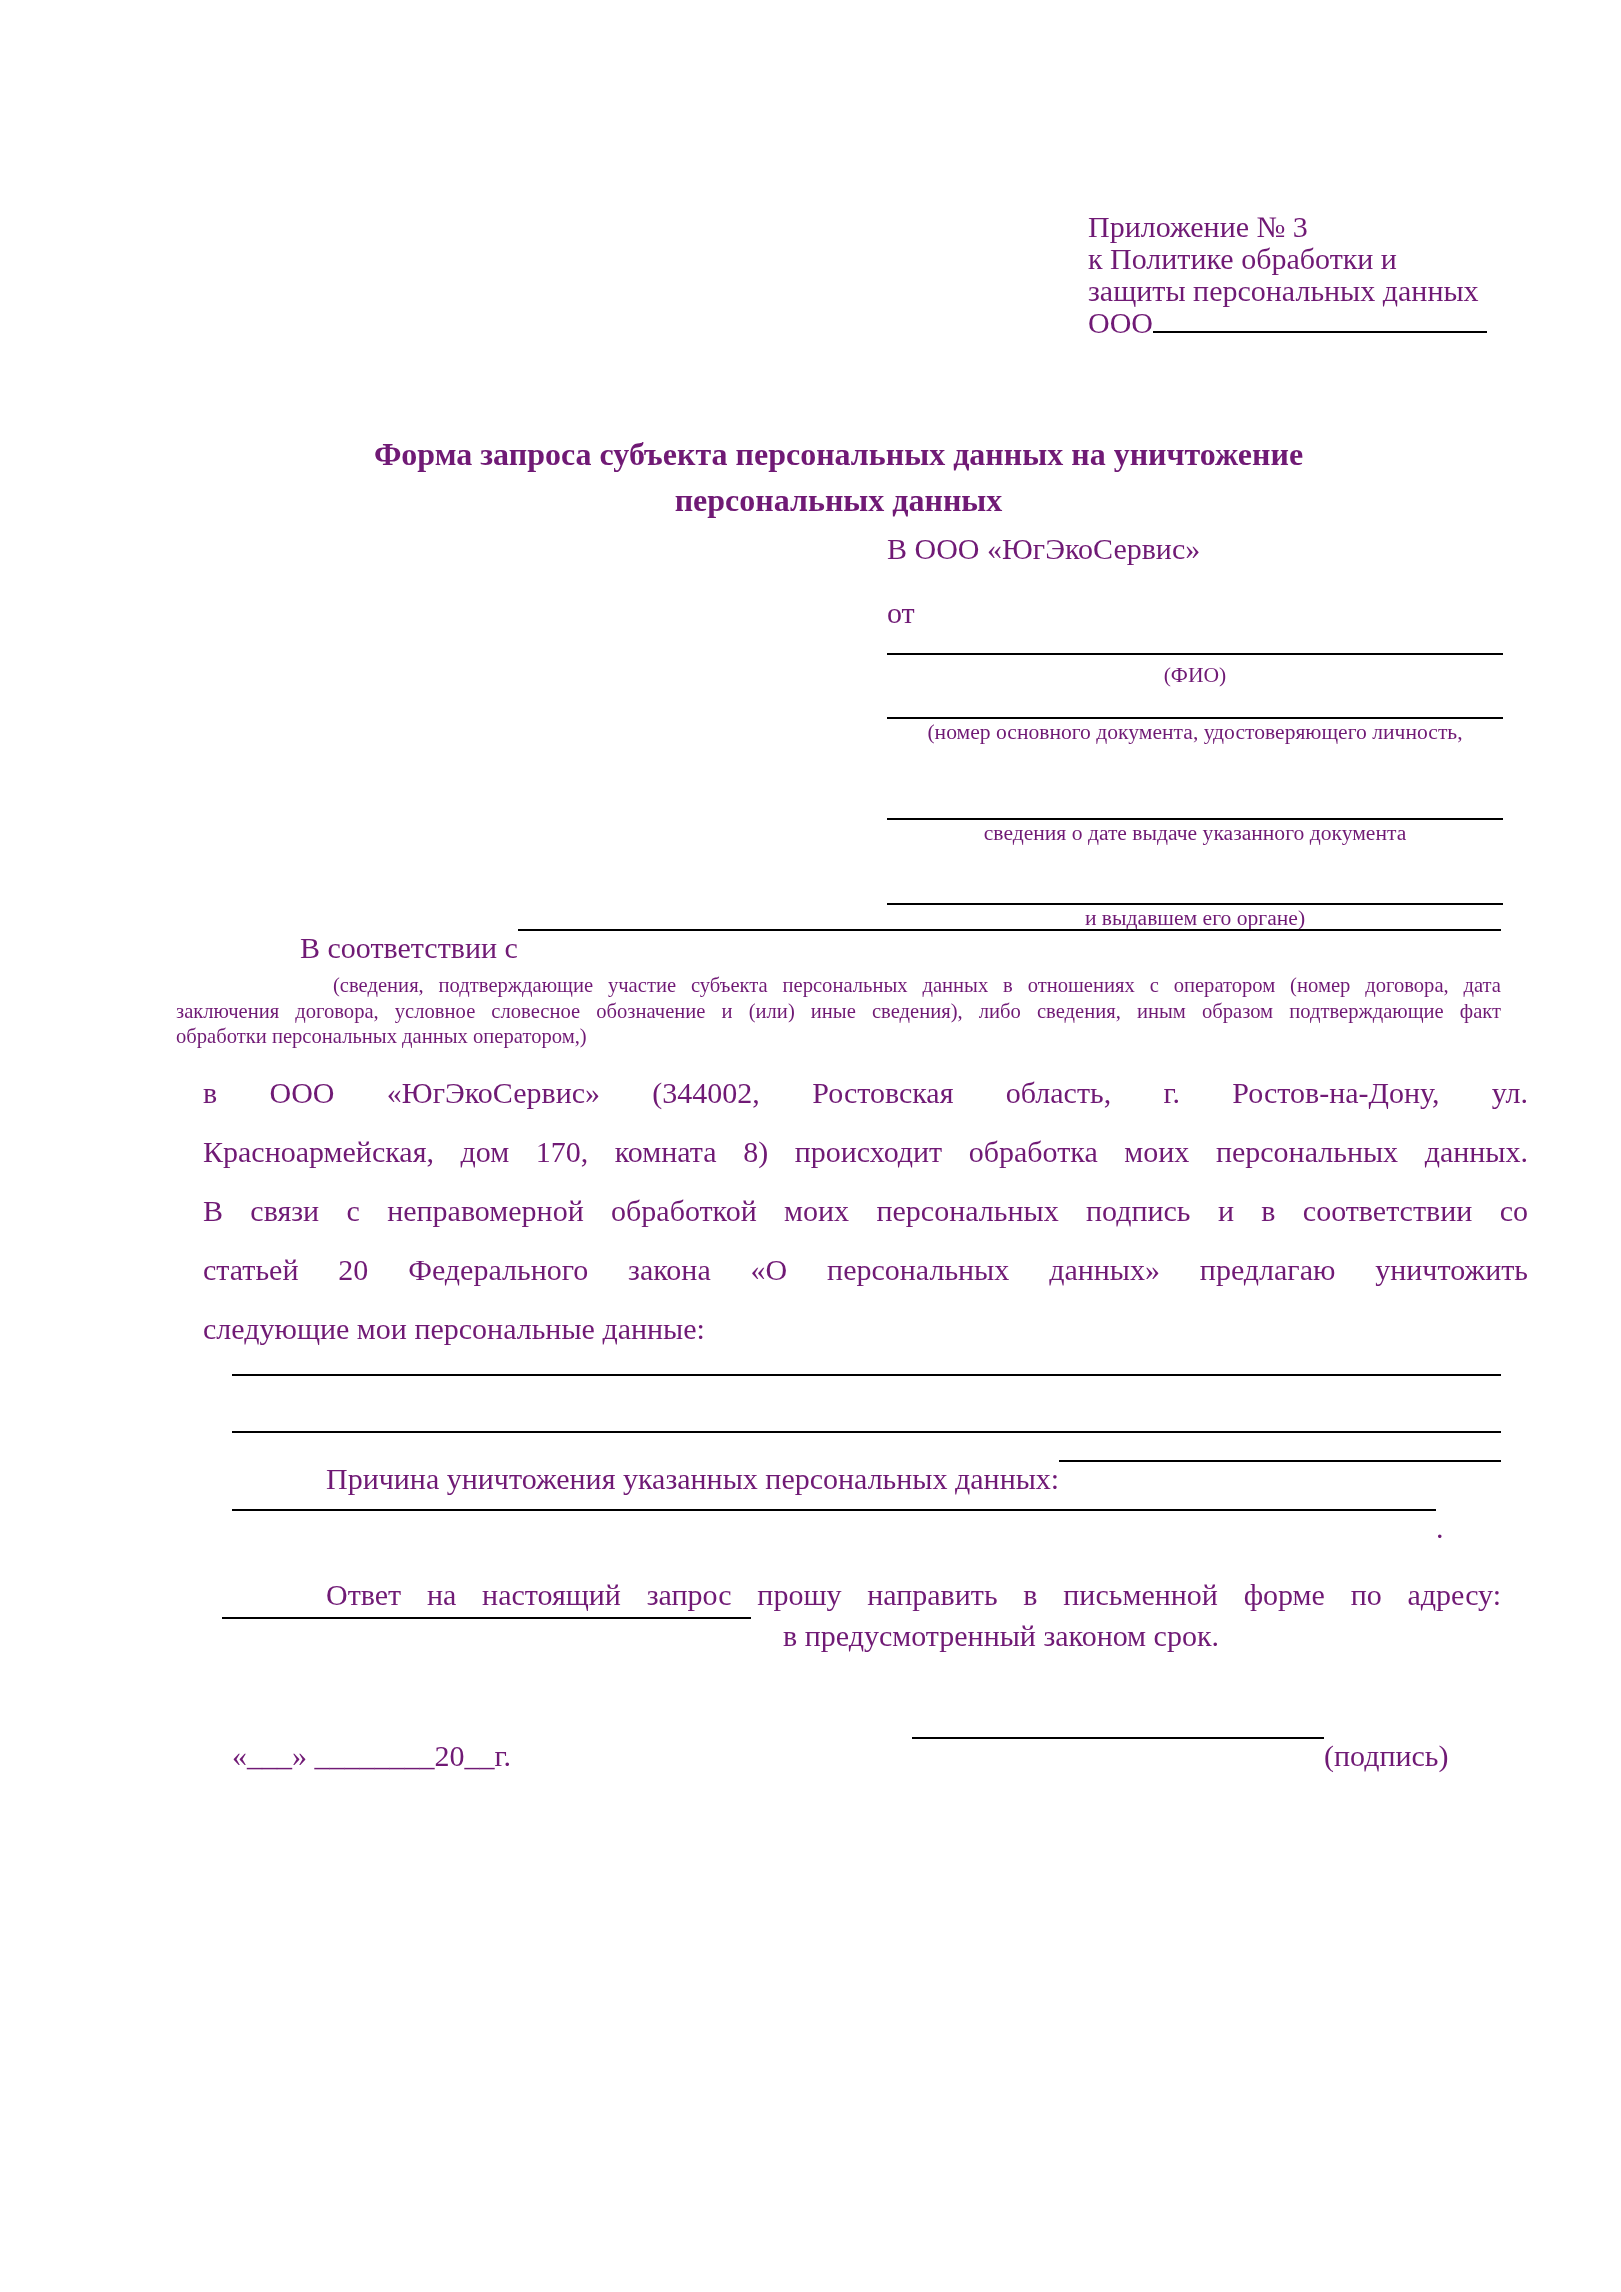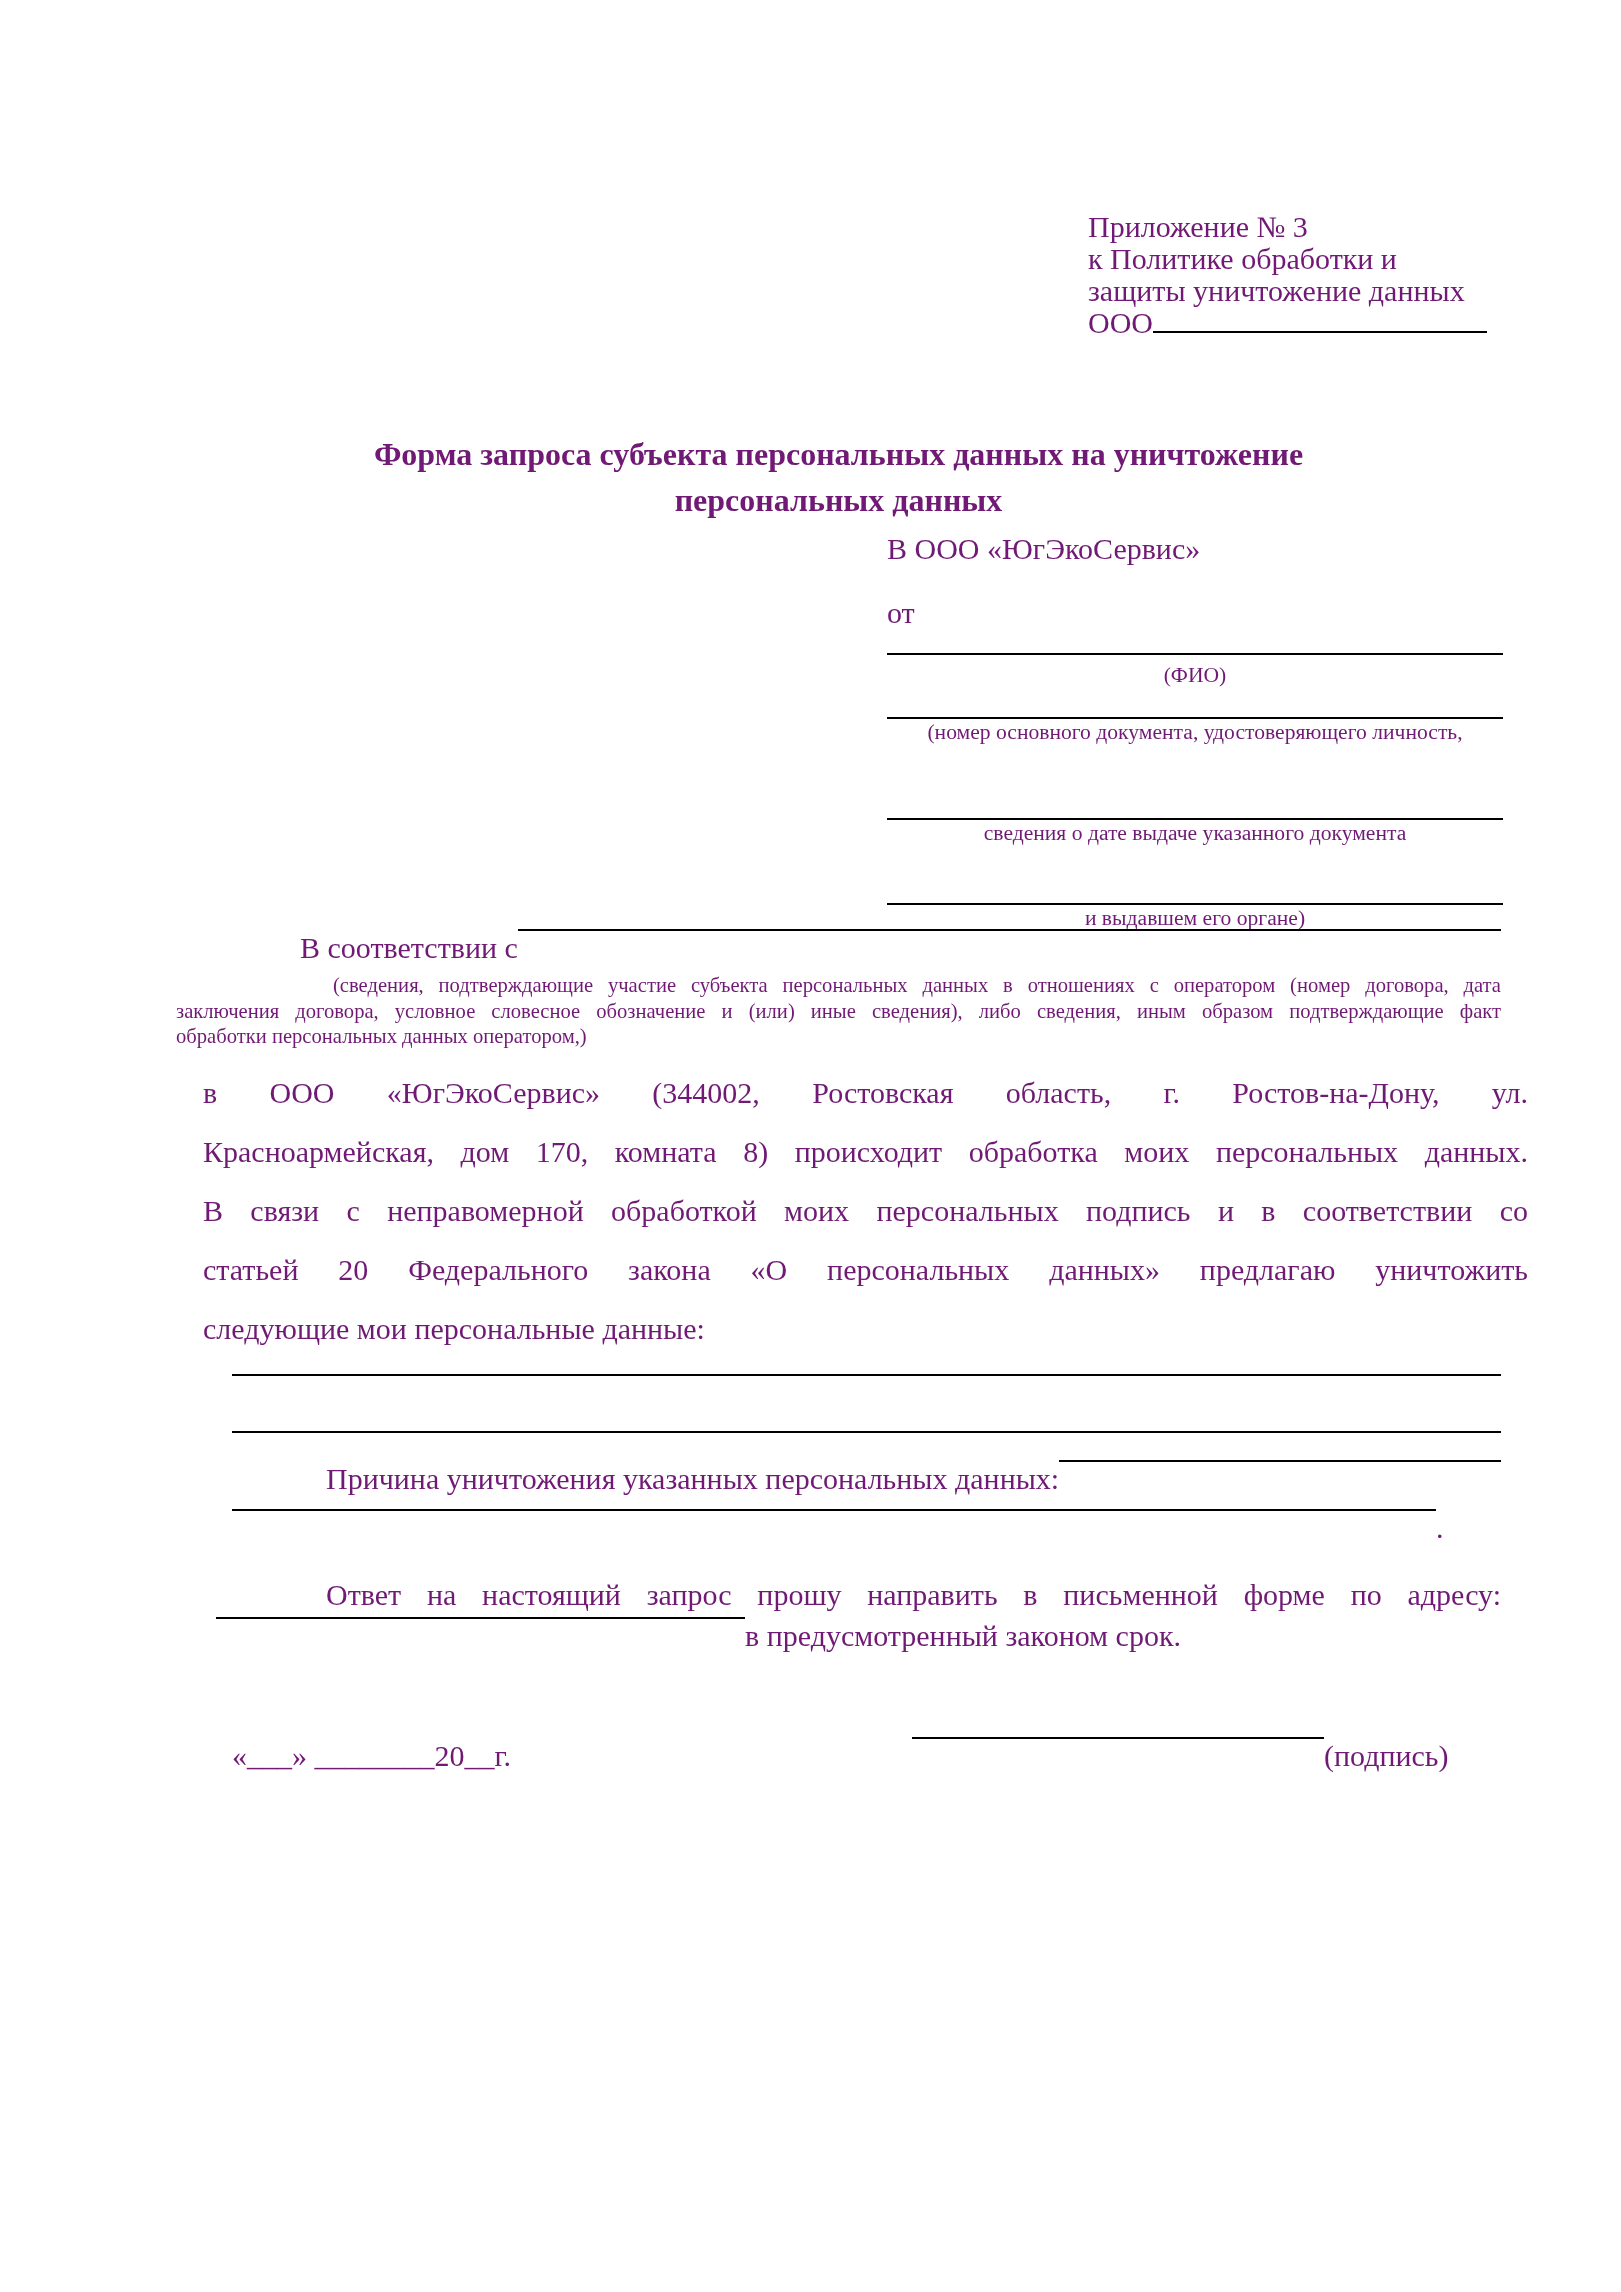--- a/index.html
+++ b/index.html
@@ -42,34 +42,34 @@
 
   .blank-line{left:232px;width:1269px;}
 
   .reason-row{left:176px;top:1460px;width:1325px;height:39px;}
   .reason-row .lead{padding-left:150px;}
 
   .period-row{left:232px;top:1509px;height:39px;}
 
   .answer-par{left:176px;top:1576px;width:1325px;text-indent:150px;}
 
-  .answer-tail{left:216px;top:1617px;height:39px;}
+  .answer-tail{left:222px;top:1617px;height:39px;gap:32px;}
 
   .footer-date{left:232px;top:1737px;}
   .footer-sign{left:912px;top:1737px;height:37px;}
 </style>
 </head>
 <body>
 
 <div class="page">
 
   <div class="abs header-note">
     <div>Приложение № 3</div>
     <div>к Политике обработки и</div>
-    <div>защиты уничтожение данных</div>
+    <div>защиты персональных данных</div>
     <div class="ooo-row">
       <span class="nowrap">ООО</span>
       <span class="fillflex"></span>
     </div>
   </div>
 
   <div class="abs doc-title">
     <div>Форма запроса субъекта персональных данных на уничтожение</div>
     <div>персональных данных</div>
   </div>

